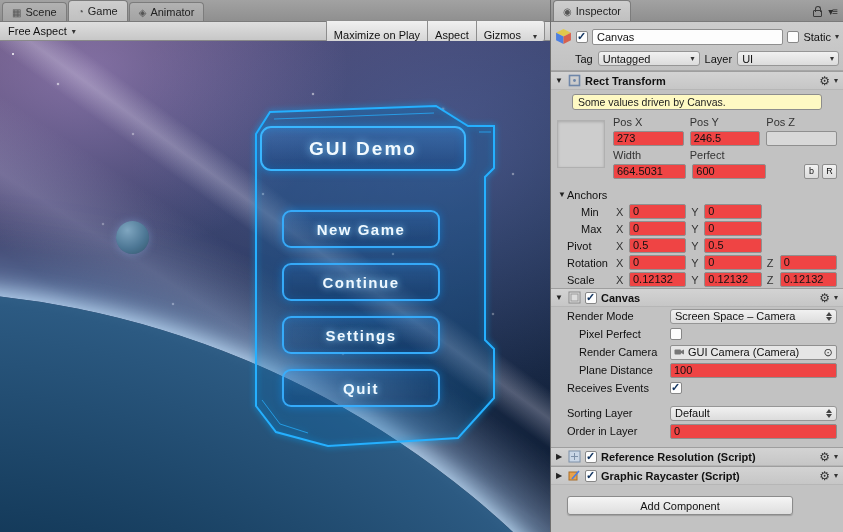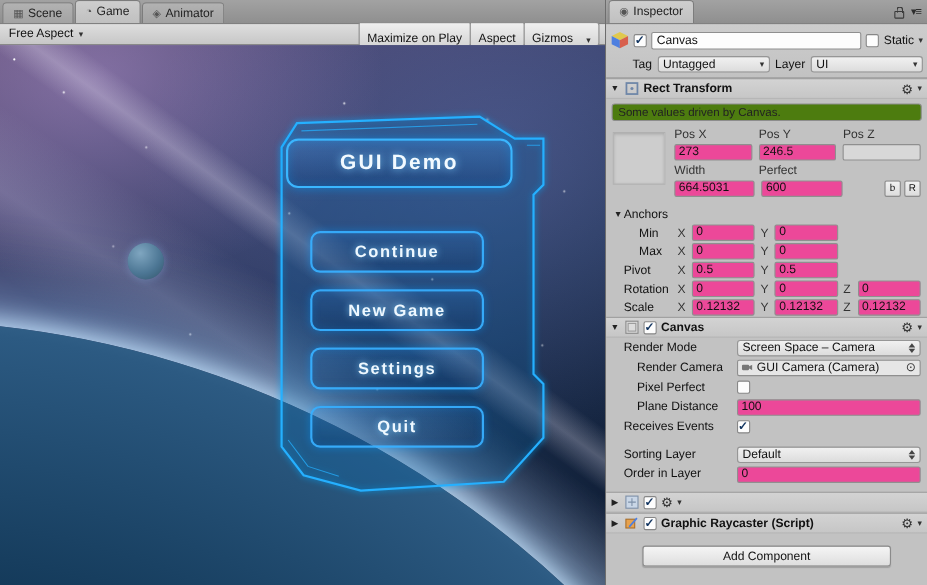--- a/index.html
+++ b/index.html
@@ -78,28 +78,28 @@
   .mini-arrow { font-size:8px; color:#333; }
   .go-row2 { display:flex; align-items:center; gap:5px; height:17px; margin-top:3px; padding-left:20px; }
   .dropdown { display:flex; align-items:center; justify-content:space-between; gap:4px; padding:0 4px; background:linear-gradient(#f1f1f1,#dcdcdc); border:1px solid #969696; border-radius:3px; height:15px; flex:1; min-width:0; white-space:nowrap; overflow:hidden; }
 
   .comp-header { display:flex; align-items:center; gap:4px; height:19px; padding:0 5px 0 3px; background:linear-gradient(#d3d3d3,#c6c6c6); border-top:1px solid #9e9e9e; border-bottom:1px solid #b6b6b6; }
   .comp-title { font-weight:bold; flex:1; }
   .foldout { width:10px; font-size:8px; color:#222; text-align:center; flex:0 0 10px; }
   .gear { font-size:12px; color:#333; }
 
   .rt-body { padding:3px 5px 4px; }
-  .driven-note { margin:1px 0 4px; background:#4d7c0f; border:1px solid #8d8d8d; border-radius:3px; padding:1px 5px; font-size:10.5px; color:#222; }
+  .driven-note { margin:1px 16px 4px; background:#fef9c3; border:1px solid #8d8d8d; border-radius:3px; padding:1px 5px; font-size:10.5px; color:#222; }
   .rt-grid { display:flex; gap:8px; padding:1px 1px 3px; }
   .rt-preview { width:48px; height:48px; margin-top:5px; background:#cdcdcd; border:1px solid #b0b0b0; box-shadow:inset 0 1px 3px rgba(0,0,0,0.18); }
   .rt-cols { flex:1; display:flex; flex-direction:column; gap:2px; }
   .rt-row { display:flex; gap:6px; align-items:center; height:14px; }
   .rt-row > * { flex:1; min-width:0; }
   .rt-lbl { color:#333; }
-  .field { background:#ec4899; border:1px solid #8f8f8f; border-radius:2px; height:15px; line-height:13px; padding:0 3px; white-space:nowrap; overflow:hidden; }
+  .field { background:#ef4444; border:1px solid #8f8f8f; border-radius:2px; height:15px; line-height:13px; padding:0 3px; white-space:nowrap; overflow:hidden; }
   .field.disabled { background:#d8d8d8; color:#777; }
   .field.ghost { visibility:hidden; }
   .rt-br { display:flex; justify-content:flex-end; gap:3px; }
   .mini-btn { flex:0 0 15px; width:15px; height:15px; background:linear-gradient(#f2f2f2,#dcdcdc); border:1px solid #8d8d8d; border-radius:2px; font-size:9px; text-align:center; line-height:13px; }
 
   .tr-row { display:flex; align-items:center; gap:5px; height:17px; padding:0 6px 0 4px; }
   .tr-label { flex:0 0 56px; padding-left:12px; white-space:nowrap; }
   .tr-label.sub { padding-left:26px; }
   .fold-label { display:flex; align-items:center; }
   .axis { flex:0 0 8px; color:#333; }
@@ -111,21 +111,21 @@
   .cv-control { flex:1; display:flex; align-items:center; min-width:0; }
   .updown { display:flex; flex-direction:column; gap:1px; flex:0 0 auto; }
   .updown i { display:block; width:0; height:0; border-left:3px solid transparent; border-right:3px solid transparent; }
   .updown .up { border-bottom:4px solid #444; }
   .updown .down { border-top:4px solid #444; }
   .obj-field { flex:1; display:flex; align-items:center; gap:4px; background:#e6e6e6; border:1px solid #8f8f8f; border-radius:2px; height:15px; padding:0 2px 0 3px; min-width:0; }
   .obj-text { flex:1; white-space:nowrap; overflow:hidden; }
   .picker { flex:0 0 12px; font-size:11px; line-height:11px; color:#333; text-align:center; }
   .gap6 { height:7px; }
 
-  .add-wrap { display:flex; justify-content:center; padding:11px 16px; }
+  .add-wrap { display:flex; justify-content:flex-start; padding:11px 16px; }
   .add-btn { width:226px; height:19px; background:linear-gradient(#f5f5f5,#dedede); border:1px solid #8b8b8b; border-radius:3px; box-shadow:0 1px 1px rgba(0,0,0,0.18); display:flex; align-items:center; justify-content:center; }
 </style>
 </head>
 <body>
 
 <div class="app">
 
   <div class="left">
     <div class="tabstrip">
       <div class="tab">
@@ -167,22 +167,22 @@
       <div class="planet"></div>
       <div class="moon"></div>
 
       <div class="menu-panel">
         <svg class="frame" viewBox="0 0 276 352" fill="none">
           <path d="M 34 12 L 200 6 L 232 26 L 258 26 L 258 68 L 249 77 L 249 240 L 258 249 L 258 298 L 222 338 L 92 346 L 40 332 L 20 306 L 20 34 Z" stroke="#25b0ff" stroke-width="2" fill="rgba(15,50,100,0.16)"></path>
           <path d="M 38 19 L 198 13 M 243 32 L 255 32 M 26 300 L 44 324 L 72 333 M 249 95 L 249 150" stroke="#25b0ff" stroke-width="1" opacity="0.75"></path>
         </svg>
         <div class="menu-title">GUI Demo</div>
         <div class="menu-buttons">
+          <div class="menu-btn">New Game</div>
           <div class="menu-btn">Continue</div>
-          <div class="menu-btn">New Game</div>
           <div class="menu-btn">Settings</div>
           <div class="menu-btn">Quit</div>
         </div>
       </div>
     </div>
   </div>
 
   <div class="right">
     <div class="tabstrip">
       <div class="tab active">
@@ -337,39 +337,39 @@
           <div class="dropdown">
             <span>Screen Space – Camera</span>
             <span class="updown">
                 <i class="up"></i>
                 <i class="down"></i>
               </span>
           </div>
         </div>
       </div>
       <div class="cv-row">
+        <span class="cv-label indent">Pixel Perfect</span>
+        <div class="cv-control">
+            <span class="checkbox"></span>
+          </div>
+      </div>
+      <div class="cv-row">
         <span class="cv-label indent">Render Camera</span>
         <div class="cv-control">
           <div class="obj-field">
             <svg class="icon-svg" width="10" height="8" viewBox="0 0 10 8">
               <rect x="0.5" y="1.5" width="6.5" height="5" rx="1" fill="#777"></rect>
               <polygon points="7,3 10,1.5 10,6.5 7,5" fill="#777"></polygon>
             </svg>
             <span class="obj-text">GUI Camera (Camera)</span>
             <span class="picker">⊙</span>
           </div>
         </div>
       </div>
       <div class="cv-row">
-        <span class="cv-label indent">Pixel Perfect</span>
-        <div class="cv-control">
-            <span class="checkbox"></span>
-          </div>
-      </div>
-      <div class="cv-row">
         <span class="cv-label indent">Plane Distance</span>
         <div class="cv-control">
             <div class="field" style="flex:1;">100</div>
           </div>
       </div>
       <div class="cv-row">
         <span class="cv-label">Receives Events</span>
         <div class="cv-control">
             <span class="checkbox checked"></span>
           </div>
@@ -395,20 +395,21 @@
       </div>
       <div class="gap6"></div>
 
       <div class="comp-header">
         <span class="foldout">▶</span>
         <svg class="icon-svg" width="13" height="13" viewBox="0 0 13 13">
           <rect x="1" y="1" width="11" height="11" fill="#c9d6e6" stroke="#7d90a8"></rect>
           <path d="M3 6.5 H10 M6.5 3 V10" stroke="#7d90a8"></path>
         </svg>
         <span class="checkbox checked"></span>
+        <span class="comp-title">Reference Resolution (Script)</span>
         <span class="gear">⚙</span>
         <span class="mini-arrow">▾</span>
       </div>
       <div class="comp-header">
         <span class="foldout">▶</span>
         <svg class="icon-svg" width="13" height="13" viewBox="0 0 13 13">
           <rect x="1" y="3" width="8" height="8" fill="#e8a24d" stroke="#a86f2d"></rect>
           <path d="M4 10 L11 2" stroke="#4d7fe0" stroke-width="1.6"></path>
         </svg>
         <span class="checkbox checked"></span>

